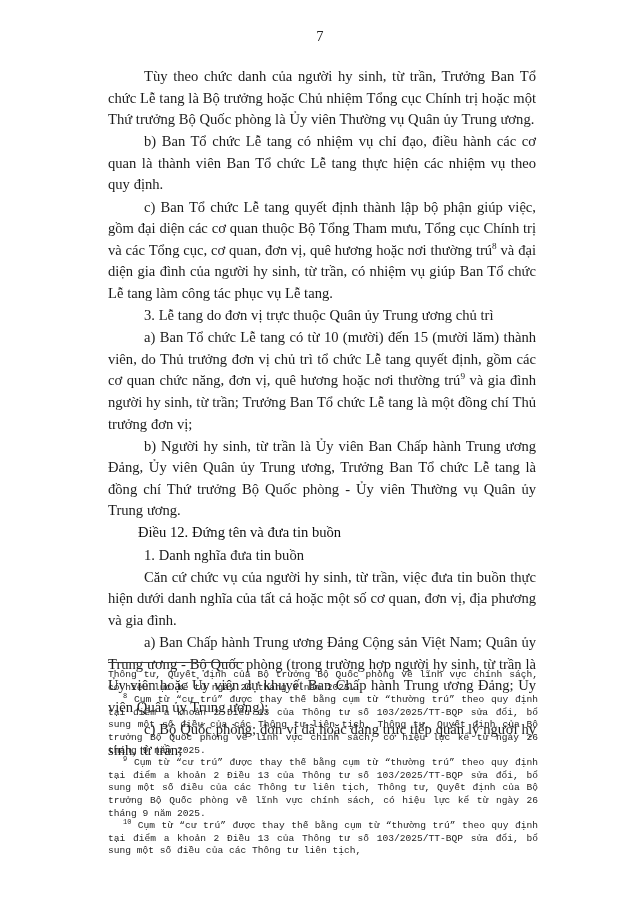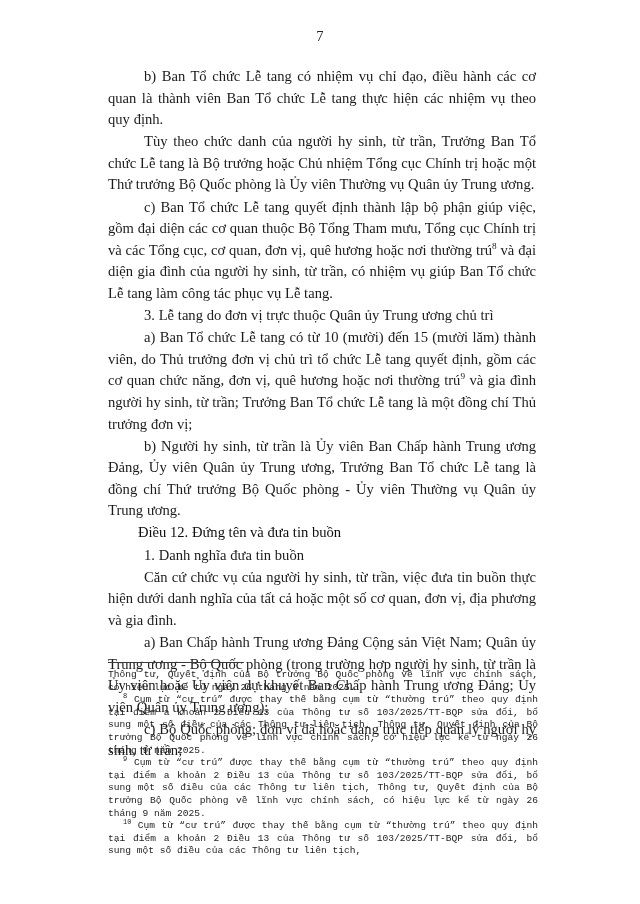--- a/index.html
+++ b/index.html
@@ -87,23 +87,23 @@
 </style>
 </head>
 <body>
 
 <div class="page">
 
   <div class="page-number">7</div>
 
   <div class="content">
 
+    <p class="body">Tùy theo chức danh của người hy sinh, từ trần, Trưởng Ban Tổ chức Lễ tang là Bộ trưởng hoặc Chủ nhiệm Tổng cục Chính trị hoặc một Thứ trưởng Bộ Quốc phòng là Ủy viên Thường vụ Quân ủy Trung ương.</p>
+
     <p class="body">b) Ban Tổ chức Lễ tang có nhiệm vụ chỉ đạo, điều hành các cơ quan là thành viên Ban Tổ chức Lễ tang thực hiện các nhiệm vụ theo quy định.</p>
-
-    <p class="body">Tùy theo chức danh của người hy sinh, từ trần, Trưởng Ban Tổ chức Lễ tang là Bộ trưởng hoặc Chủ nhiệm Tổng cục Chính trị hoặc một Thứ trưởng Bộ Quốc phòng là Ủy viên Thường vụ Quân ủy Trung ương.</p>
 
     <p class="body"><span>c) Ban Tổ chức Lễ tang quyết định thành lập bộ phận giúp việc, gồm đại diện các cơ quan thuộc Bộ Tổng Tham mưu, Tổng cục Chính trị và các Tổng cục, cơ quan, đơn vị, quê hương hoặc nơi thường trú</span><sup>8</sup><span> và đại diện gia đình của người hy sinh, từ trần, có nhiệm vụ giúp Ban Tổ chức Lễ tang làm công tác phục vụ Lễ tang.</span></p>
 
     <p class="body">3. Lễ tang do đơn vị trực thuộc Quân ủy Trung ương chủ trì</p>
 
     <p class="body"><span>a) Ban Tổ chức Lễ tang có từ 10 (mười) đến 15 (mười lăm) thành viên, do Thủ trưởng đơn vị chủ trì tổ chức Lễ tang quyết định, gồm các cơ quan chức năng, đơn vị, quê hương hoặc nơi thường trú</span><sup>9</sup><span> và gia đình người hy sinh, từ trần; Trưởng Ban Tổ chức Lễ tang là một đồng chí Thủ trưởng đơn vị;</span></p>
 
     <p class="body">b) Người hy sinh, từ trần là Ủy viên Ban Chấp hành Trung ương Đảng, Ủy viên Quân ủy Trung ương, Trưởng Ban Tổ chức Lễ tang là đồng chí Thứ trưởng Bộ Quốc phòng - Ủy viên Thường vụ Quân ủy Trung ương.</p>
 
     <p class="heading">Điều 12. Đứng tên và đưa tin buồn</p>

